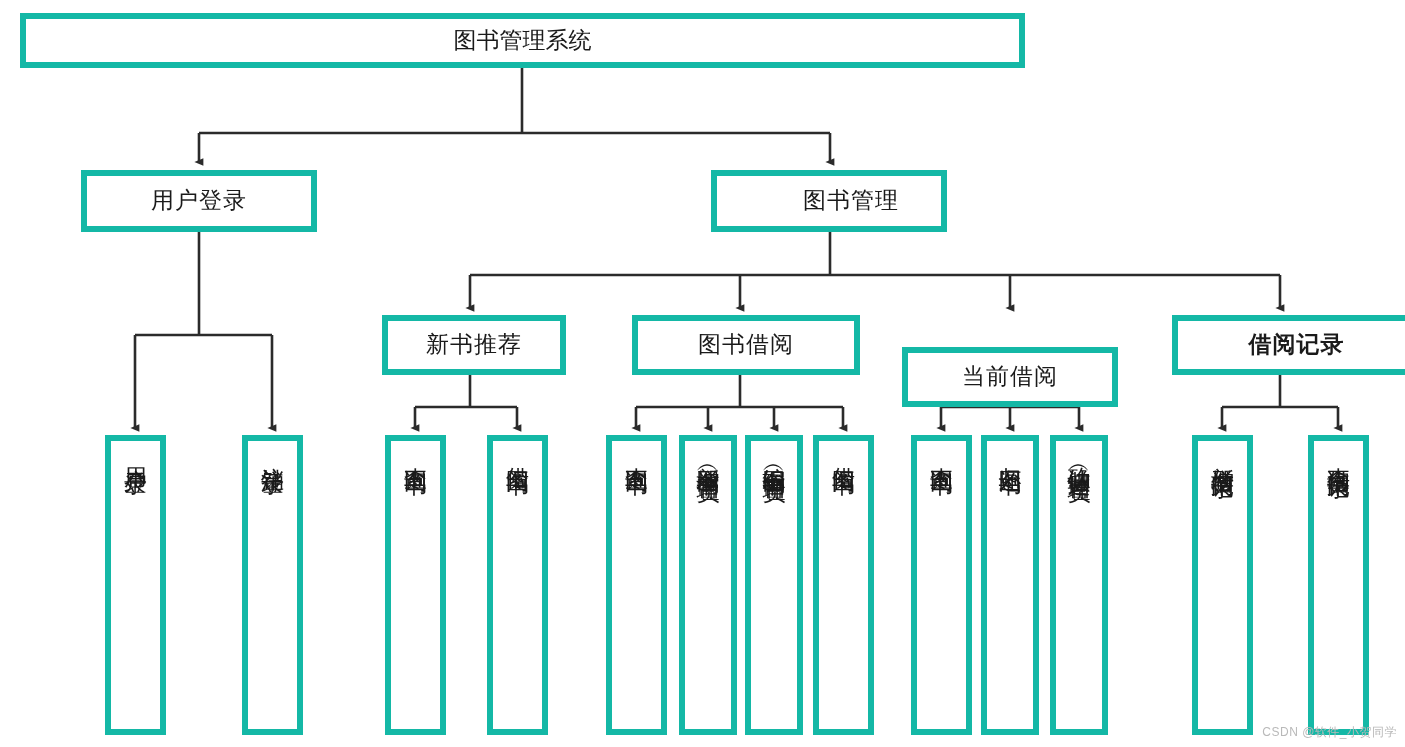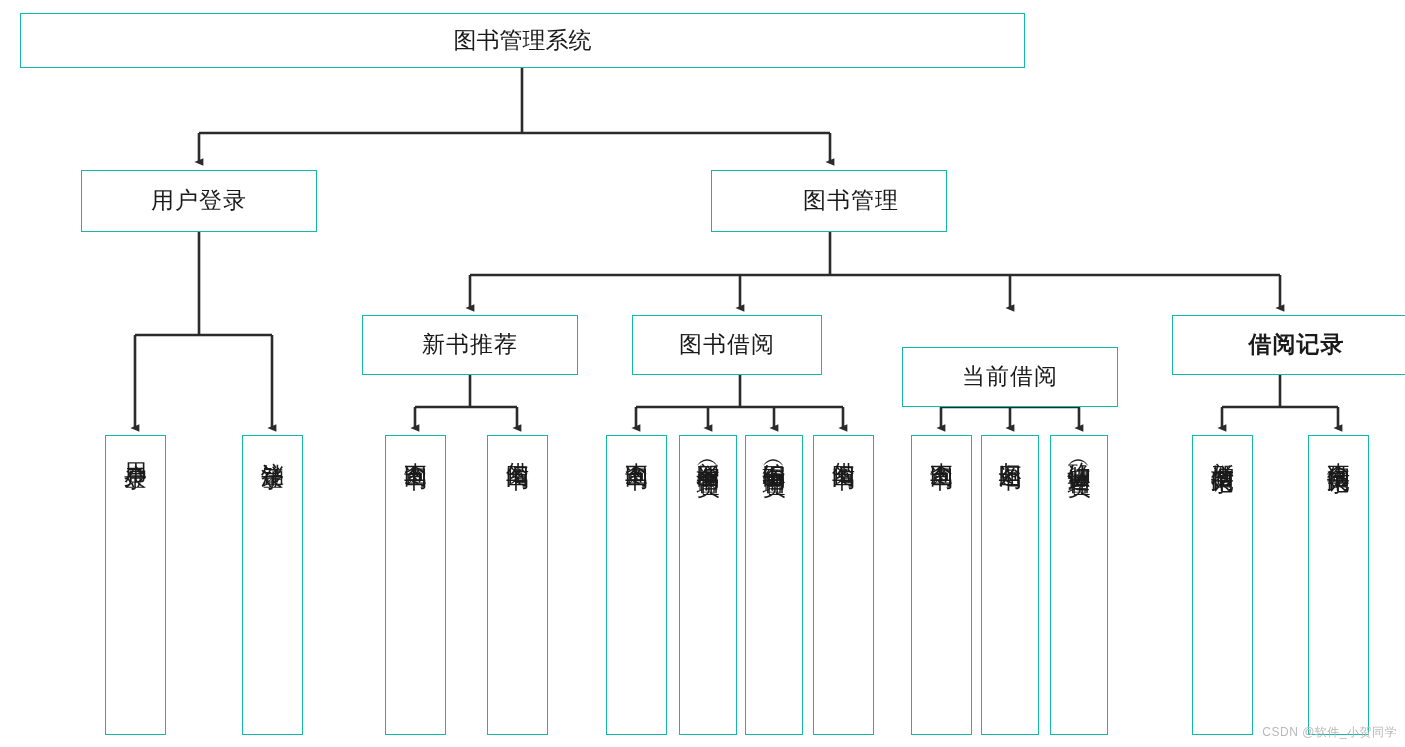--- a/index.html
+++ b/index.html
@@ -22,21 +22,21 @@
     left: 0;
     top: 0;
     width: 1405px;
     height: 747px;
     pointer-events: none;
   }
   .node {
     position: absolute;
     box-sizing: border-box;
     background: #ffffff;
-    border: 1px solid #14b8a6;
+    border: 6px solid #14b8a6;
     display: flex;
     align-items: center;
     justify-content: center;
     color: #1a1a1a;
     z-index: 2;
   }
   .node.h {
     font-size: 23px;
     letter-spacing: 1px;
     line-height: 1.1;
@@ -128,24 +128,24 @@
     <span>图书管理系统</span>
   </div>
 
   <div class="node h" style="left:81px; top:170px; width:236px; height:62px;">
     <span>用户登录</span>
   </div>
   <div class="node h" style="left:711px; top:170px; width:236px; height:62px;padding-left:44px;">
     <span>图书管理</span>
   </div>
 
-  <div class="node h" style="left:362px; top:315px; width:216px; height:60px;">
+  <div class="node h" style="left:382px; top:315px; width:184px; height:60px;">
     <span>新书推荐</span>
   </div>
-  <div class="node h" style="left:632px; top:315px; width:190px; height:60px;">
+  <div class="node h" style="left:632px; top:315px; width:228px; height:60px;">
     <span>图书借阅</span>
   </div>
   <div class="node h" style="left:902px; top:315px; width:216px; height:60px;margin-top:32px;">
     <span>当前借阅</span>
   </div>
   <div class="node h" style="left:1172px; top:315px; width:249px; height:60px;font-weight:bold;">
     <span>借阅记录</span>
   </div>
 
   <div class="node leaf" style="left:105px; top:435px; width:61px; height:300px;">

